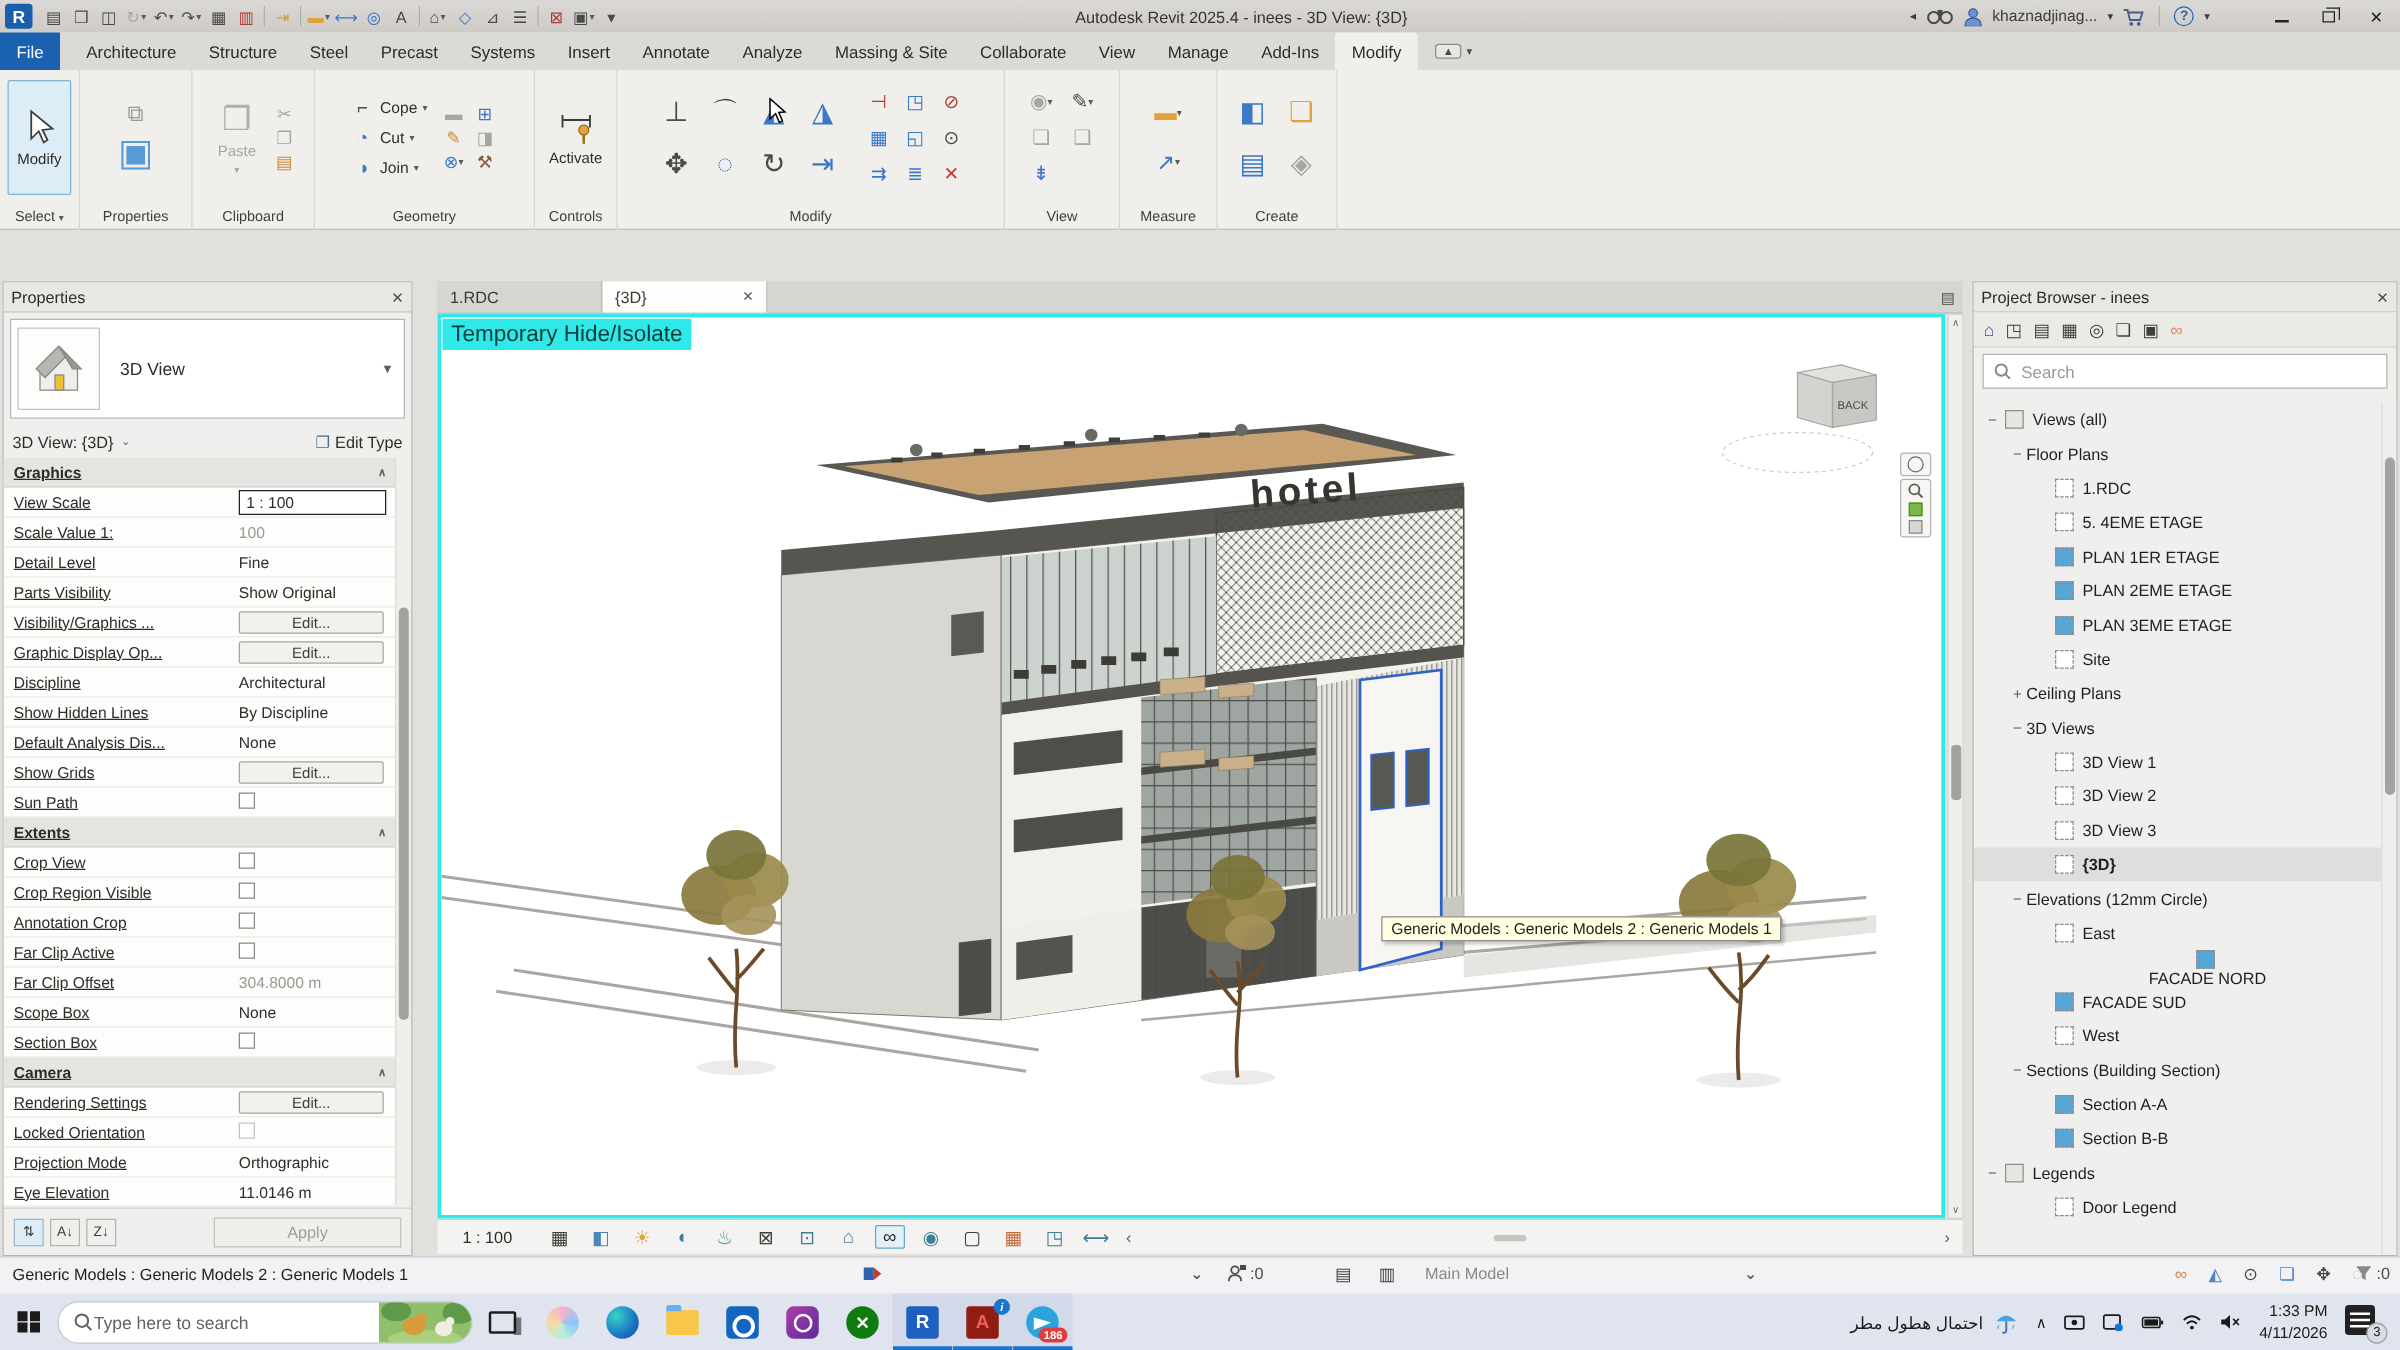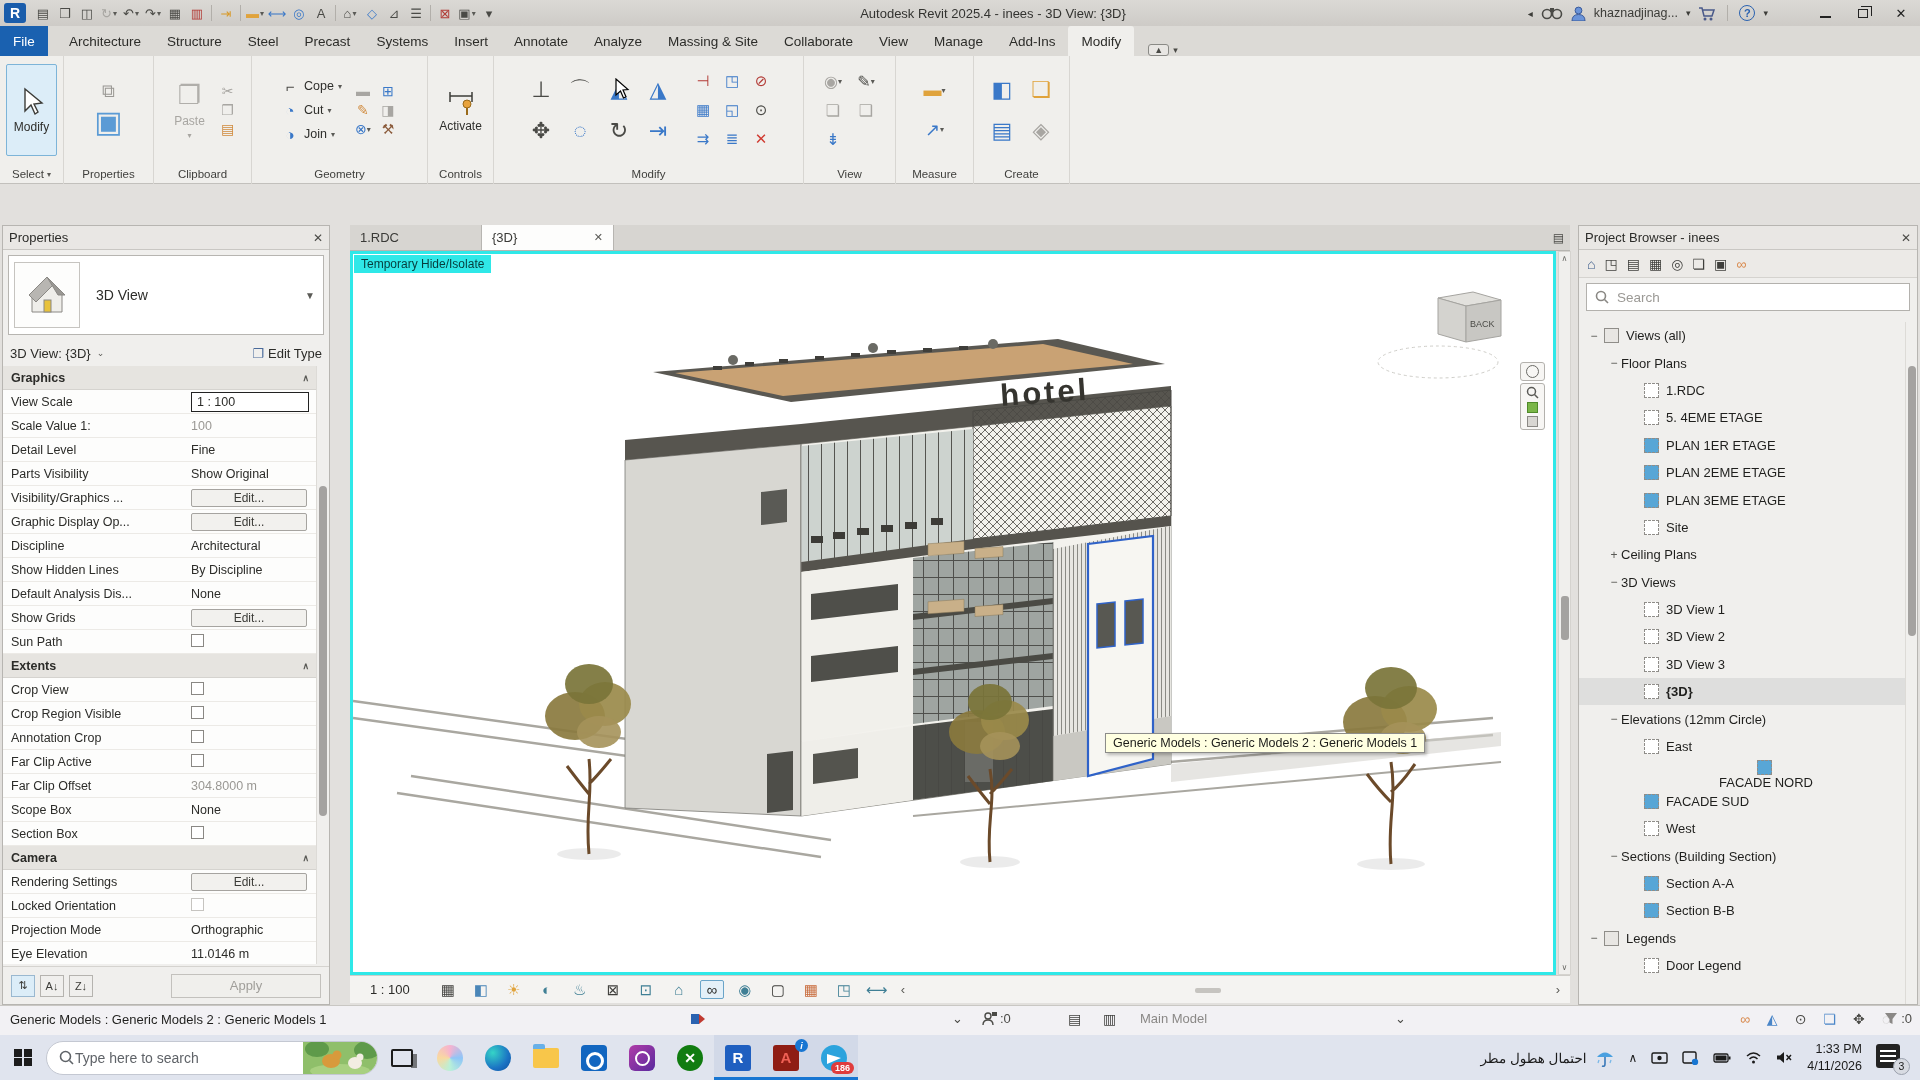--- a/index.html
+++ b/index.html
@@ -19,21 +19,21 @@
   #tb-right { position:absolute; right:4px; top:0; height:26px; display:flex; align-items:center; gap:8px; }
   .tbr-txt { font-size:12.5px; color:#3c3c38; }
   .winbtn { width:30px; height:22px; display:flex; align-items:center; justify-content:center; font-size:13px; color:#222; }
   .minbar { width:11px; height:2px; background:#222; margin-top:8px; }
   .restbox { width:10px; height:9px; border:1.5px solid #222; position:relative; }
   .restbox:before { content:""; position:absolute; left:2px; top:-4px; width:10px; height:9px; border:1.5px solid #222; border-bottom:none; border-left:none; }
   .helpcirc { width:16px; height:16px; border:1.5px solid #2a62b0; border-radius:50%; color:#2a62b0;
     font-size:11px; font-weight:bold; display:flex; align-items:center; justify-content:center; }
 
   
-  #tabrow { position:absolute; left:0; top:26px; width:1920px; height:30px; background:#dcdad6; display:flex; align-items:flex-end; }
+  #tabrow { position:absolute; left:0; top:26px; width:1920px; height:30px; background:#dcdad6; display:flex; align-items:center; }
   #file-tab { width:48px; height:30px; background:#1a61b0; color:#fff; font-size:13.5px;
     display:flex; align-items:center; justify-content:center; }
   #ribbon-tabs { display:flex; height:30px; align-items:center; margin-left:8px; }
   .rtab { padding:0 13px; font-size:13.5px; color:#2c2c29; height:30px; display:flex; align-items:center; }
   .rtab.active { background:#f0efec; border-radius:3px 3px 0 0; }
   #ribbon-toggle { margin-left:14px; font-size:11px; color:#4a4a46; display:flex; align-items:center; gap:4px; }
   .togglepill { border:1px solid #8a8a86; border-radius:3px; padding:0 5px; font-size:9px; background:#e8e6e3; }
 
   
   #ribbon { position:absolute; left:0; top:56px; width:1920px; height:128px; background:#f0efec;
@@ -61,21 +61,21 @@
   #type-selector { margin:5px; height:80px; background:#fff; border:1px solid #b7b5b1; display:flex; align-items:center; }
   #type-thumb { width:66px; height:66px; border:1px solid #c6c4c0; margin-left:5px; background:#fdfdfc;
     display:flex; align-items:center; justify-content:center; }
   #type-name { font-size:14px; color:#2c2c29; margin-left:16px; }
   #type-caret { margin-left:auto; margin-right:8px; color:#5a5a56; font-size:10px; }
   #inst-row { height:26px; display:flex; align-items:center; padding:0 7px; font-size:13px; color:#2c2c29; gap:6px; }
   #edit-type { margin-left:auto; display:flex; gap:4px; align-items:center; font-size:13px; }
   #prop-rows { position:absolute; left:0; top:140px; width:314px; bottom:40px; overflow:hidden; background:#fdfdfc; }
   .prow { height:24px; display:flex; align-items:center; border-bottom:1px solid #eceae6; font-size:12.5px; }
   .prow.section { background:#e6e4e0; font-weight:bold; color:#2c2c29; border-bottom:1px solid #d5d3cf; }
-  .plabel { width:188px; padding-left:8px; color:#2c2c29; white-space:nowrap; overflow:hidden; }
+  .plabel { width:188px; padding-left:8px; color:#2c2c29; white-space:nowrap; overflow:hidden;text-decoration:underline; }
   .prow.section .plabel { width:280px; }
   .sec-chev { margin-left:auto; margin-right:8px; font-size:9px; color:#5a5a56; }
   .pval { flex:1; padding-right:4px; color:#2c2c29; white-space:nowrap; }
   .pval.gray { color:#9a9894; }
   .pinput { border:1.5px solid #222; background:#fff; height:20px; display:flex; align-items:center; padding:0 5px; width:118px; }
   .pbtn { width:116px; height:18px; background:#f2f1ee; border:1px solid #a6a4a0; border-radius:2px;
     font-size:12px; color:#3c3c38; display:flex; align-items:center; justify-content:center; }
   .pcheck { width:13px; height:13px; border:1px solid #8a8884; background:#fff; display:inline-block; }
   .pcheck.dis { border-color:#c6c4c0; }
   #props-scroll { position:absolute; right:1px; top:140px; bottom:40px; width:12px; background:#f0efed; border-left:1px solid #dddbd7; }
@@ -107,21 +107,21 @@
   
   #viewtabs { position:absolute; left:350px; top:225px; width:1220px; height:26px; background:#d7d5d1; display:flex; border-bottom:1px solid #b7b5b1;}
   .vtab { width:132px; display:flex; align-items:center; padding:0 10px; font-size:13px; color:#3a3a37;
     border-right:1px solid #b7b5b1; background:#d7d5d1; }
   .vtab.active { background:#fdfdfc; }
   .vtab .x { margin-left:auto; font-size:11px; color:#5a5a56; }
   #vt-more { margin-left:auto; margin-right:6px; font-size:12px; color:#4a4a46; align-self:center; }
 
   #canvas-wrap { position:absolute; left:350px; top:251px; width:1206px; height:724px; background:#fff;
     border:3px solid #2fe8e8; }
-  #thi-chip { position:absolute; left:1px; top:1px; background:#2fe8e8; color:#073c3c; font-size:12px;
+  #thi-chip { position:absolute; left:1px; top:1px; background:#2fe8e8; color:#073c3c; font-size:18px;
     padding:2px 7px; z-index:5; }
   #tooltip { position:absolute; left:752px; top:479px; background:#ffffe1; border:1px solid #8c8c8a;
     font-size:12.5px; color:#1c1c1a; padding:2px 7px; box-shadow:2px 2px 3px rgba(0,0,0,.25); z-index:6; white-space:nowrap; }
   #navbar-f { position:absolute; right:8px; top:108px; z-index:5; display:flex; flex-direction:column; gap:2px; }
   .navbtn { width:25px; background:#f7f6f4; border:1px solid #b3b1ad; border-radius:3px; display:flex;
     flex-direction:column; align-items:center; padding:2px 0; gap:3px; color:#4a4a46; font-size:13px; }
   .navdot { width:13px; height:13px; border:1.5px solid #6a6a66; border-radius:50%; }
   .navsq { width:11px; height:11px; background:#7ab648; border:1px solid #4f8a2a; }
   .navsq2 { width:11px; height:11px; background:#d8d6d2; border:1px solid #8a8884; }
 

